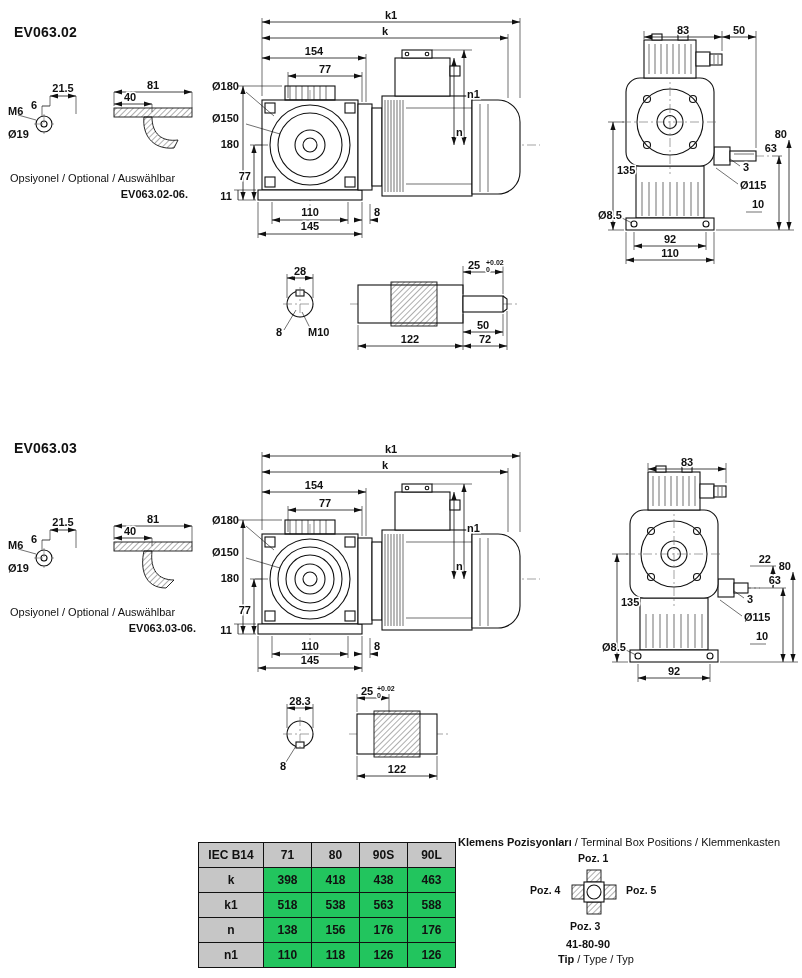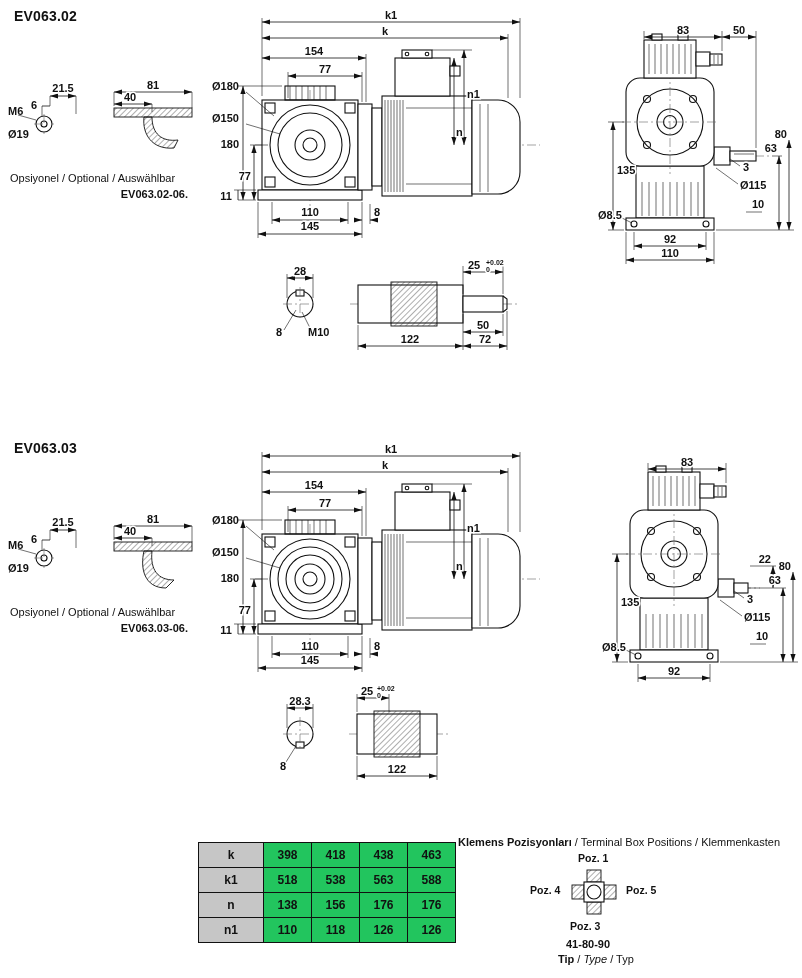--- a/index.html
+++ b/index.html
@@ -29,40 +29,40 @@
   table.spec th{background:#c6c6c6;font-weight:bold}
   table.spec td{background:#22c55e;font-weight:bold}
   table.spec .c0{width:64px}
   .tbp-title{font-size:11px;white-space:nowrap}
   .tbp-title .b{font-weight:bold}
   .tbp-title .i{}
   .pozlbl{font-size:10.5px;font-weight:bold;white-space:nowrap}
   .sizelbl{font-size:11px;font-weight:bold}
   .tiplbl{font-size:11px}
   .tiplbl .b{font-weight:bold}
-  .tiplbl .i{font-style:italic}
+  .tiplbl .i{}
 </style>
 </head>
 <body>
 
 <svg width="0" height="0" class="abs" style="left:0;top:0">
   <defs>
     <marker id="aE" markerWidth="9" markerHeight="6" refX="8" refY="2.6" orient="auto" markerUnits="userSpaceOnUse">
         <path d="M0,0 L8,2.6 L0,5.2 Z" fill="#111"></path>
       </marker>
     <marker id="aS" markerWidth="9" markerHeight="6" refX="0" refY="2.6" orient="auto" markerUnits="userSpaceOnUse">
         <path d="M8,0 L0,2.6 L8,5.2 Z" fill="#111"></path>
       </marker>
     <pattern id="hatch" width="4" height="4" patternUnits="userSpaceOnUse" patternTransform="rotate(45)">
         <line x1="0" y1="0" x2="0" y2="4" stroke="#333" stroke-width="0.8"></line>
       </pattern>
   </defs>
 </svg>
 
-<div class="abs sec-title" style="left:14px;top:8px">EV063.02</div>
+<div class="abs sec-title" style="left:14px;top:24px">EV063.02</div>
 
 <svg class="abs" style="left:6px;top:82px" width="205" height="78" viewBox="0 0 205 78">
   <g>
     <line class="dim" x1="44" y1="14" x2="70" y2="14" marker-start="url(#aS)" marker-end="url(#aE)"></line>
     <line class="ext" x1="44" y1="14" x2="44" y2="24"></line>
       <line class="ext" x1="70" y1="14" x2="70" y2="32"></line>
     <line class="dim" x1="36" y1="24" x2="44" y2="24"></line>
     <line class="ext" x1="36" y1="24" x2="36" y2="36"></line>
     <line class="ext" x1="12" y1="33" x2="30" y2="38"></line>
     <line class="dim" x1="108" y1="10" x2="186" y2="10" marker-start="url(#aS)" marker-end="url(#aE)"></line>
@@ -354,21 +354,21 @@
   <text class="dt ae" x="31" y="27">6</text>
   <text class="dt as" x="2" y="33">M6</text>
   <text class="dt as" x="2" y="56">Ø19</text>
   <text class="dt" x="147" y="7">81</text>
   <text class="dt halo" x="124" y="19">40</text>
 </svg>
 
 <div class="abs note" style="left:10px;top:606px">
   <span class="b">Opsiyonel</span><span> / </span><span class="i">Optional</span><span> / </span><span>Auswählbar</span>
 </div>
-<div class="abs note2" style="left:8px;top:622px;width:180px">EV063.03-06.</div>
+<div class="abs note2" style="left:16px;top:622px;width:180px">EV063.03-06.</div>
 
 <svg class="abs" style="left:210px;top:442px" width="345" height="250" viewBox="0 0 345 250">
   <g>
     <line class="cl" x1="45" y1="137" x2="330" y2="137"></line>
     <line class="cl" x1="100" y1="82" x2="100" y2="198"></line>
   </g>
   <g>
     <rect class="ol" x="52" y="92" width="96" height="90"></rect>
     <rect class="ol" x="48" y="182" width="104" height="10"></rect>
     <rect class="ln" x="55" y="95" width="10" height="10"></rect>
@@ -575,20 +575,27 @@
   <text class="dt ae halo" x="24" y="84">8</text>
   <text class="dt halo" x="105" y="9">25</text>
   <text class="sm halo" x="115" y="5">+0.02</text>
   <text class="sm halo" x="115" y="12">0</text>
   <text class="dt halo" x="135" y="87">122</text>
 </svg>
 
 <div class="abs" style="left:198px;top:842px">
   <table class="spec">
     <tbody>
+        <tr>
+      <th class="c0">IEC B14</th>
+      <th>71</th>
+      <th>80</th>
+      <th>90S</th>
+      <th>90L</th>
+    </tr>
     <tr>
       <th class="c0">k</th>
       <td>398</td>
       <td>418</td>
       <td>438</td>
       <td>463</td>
     </tr>
     <tr>
       <th class="c0">k1</th>
       <td>518</td>

